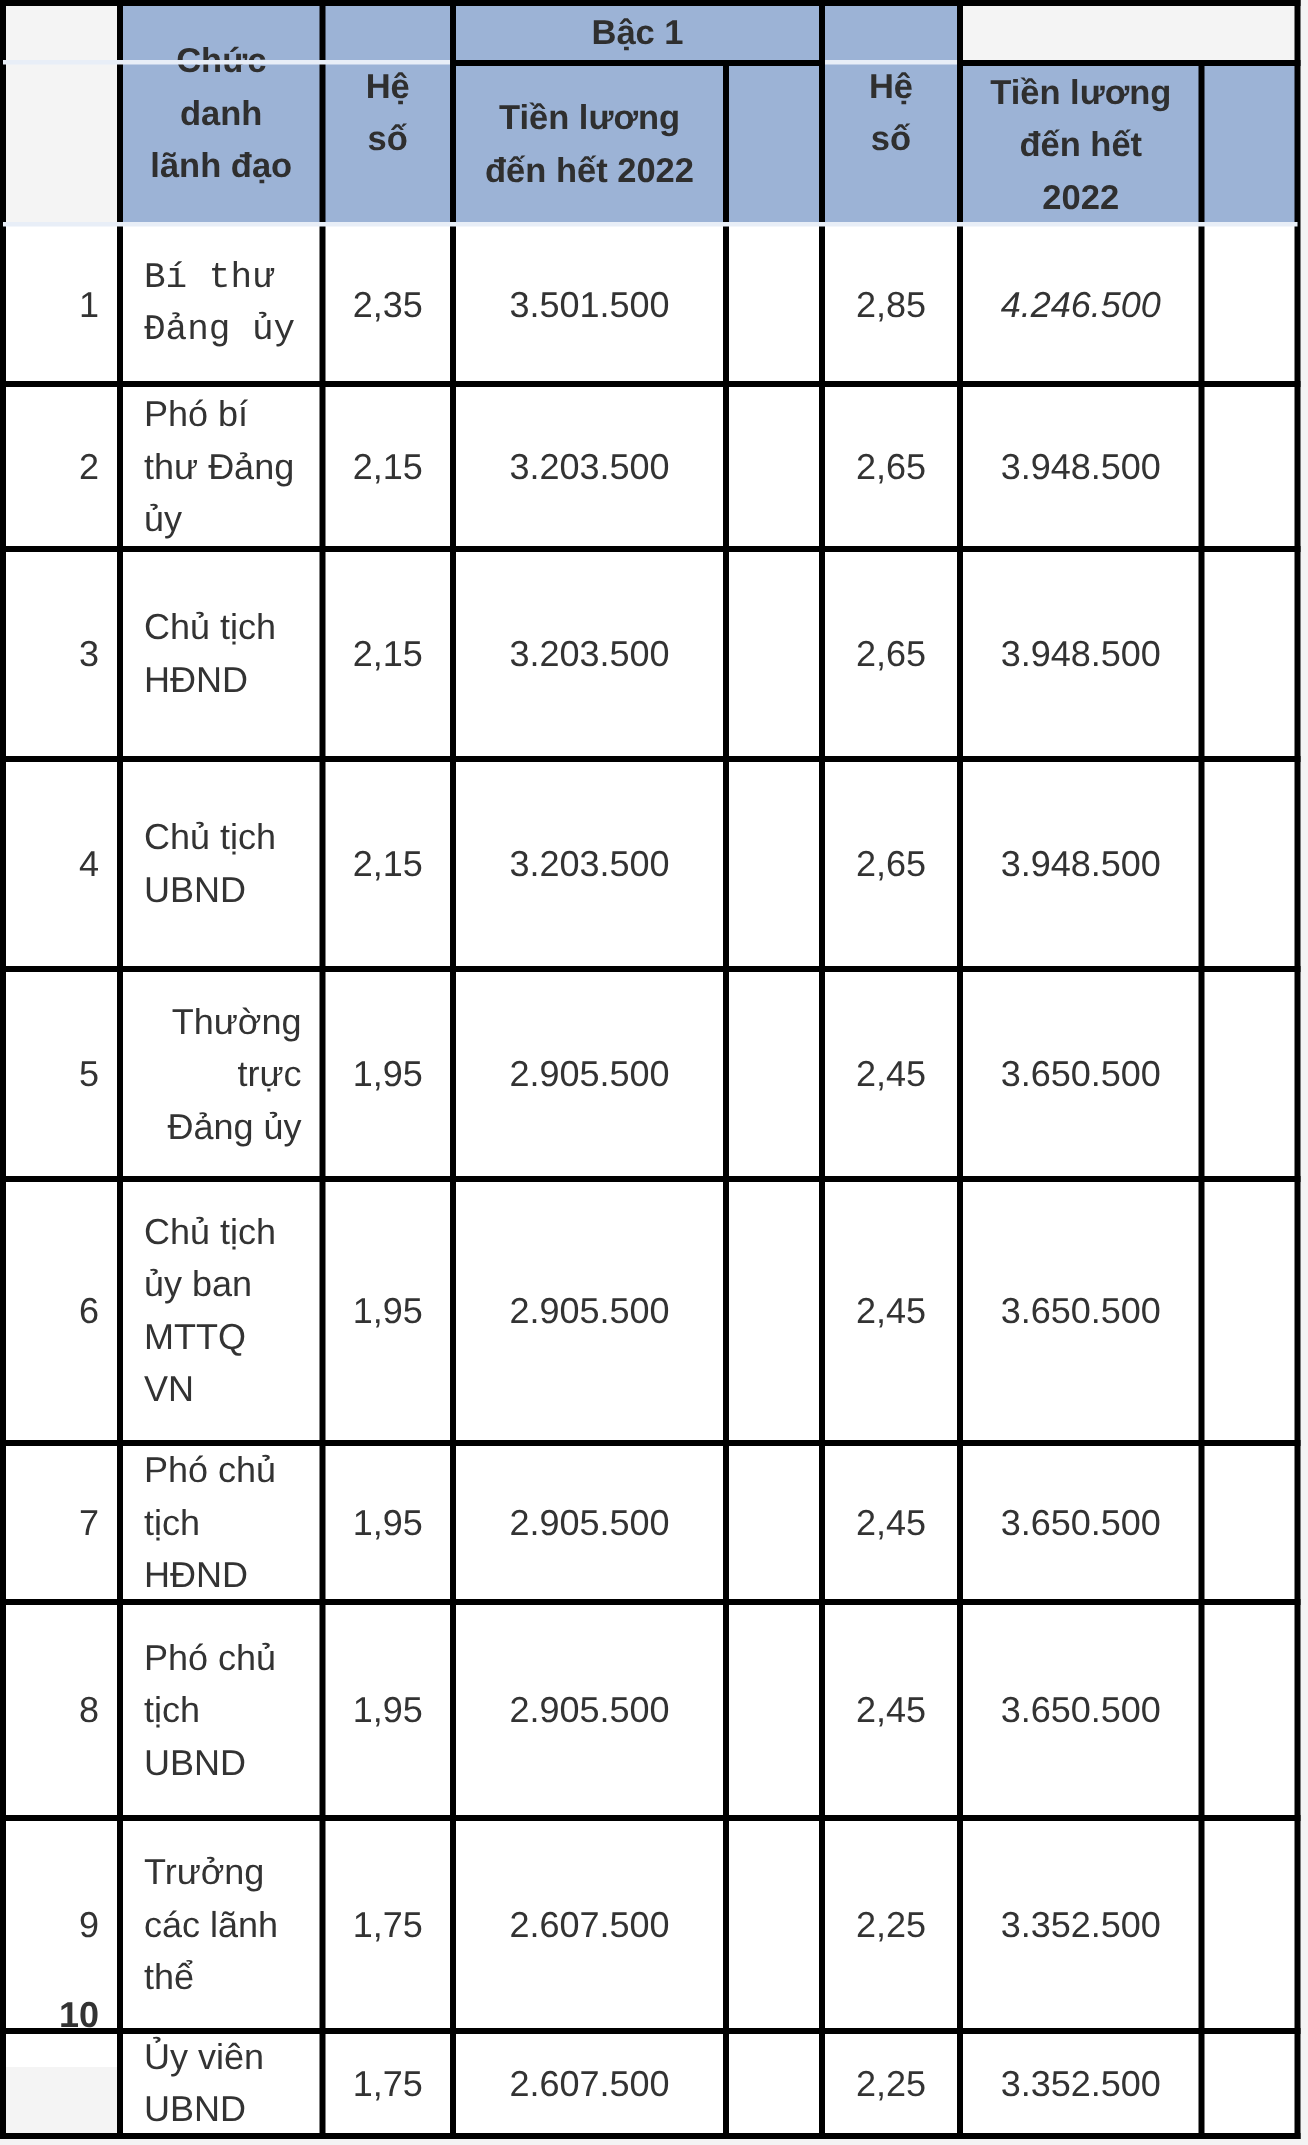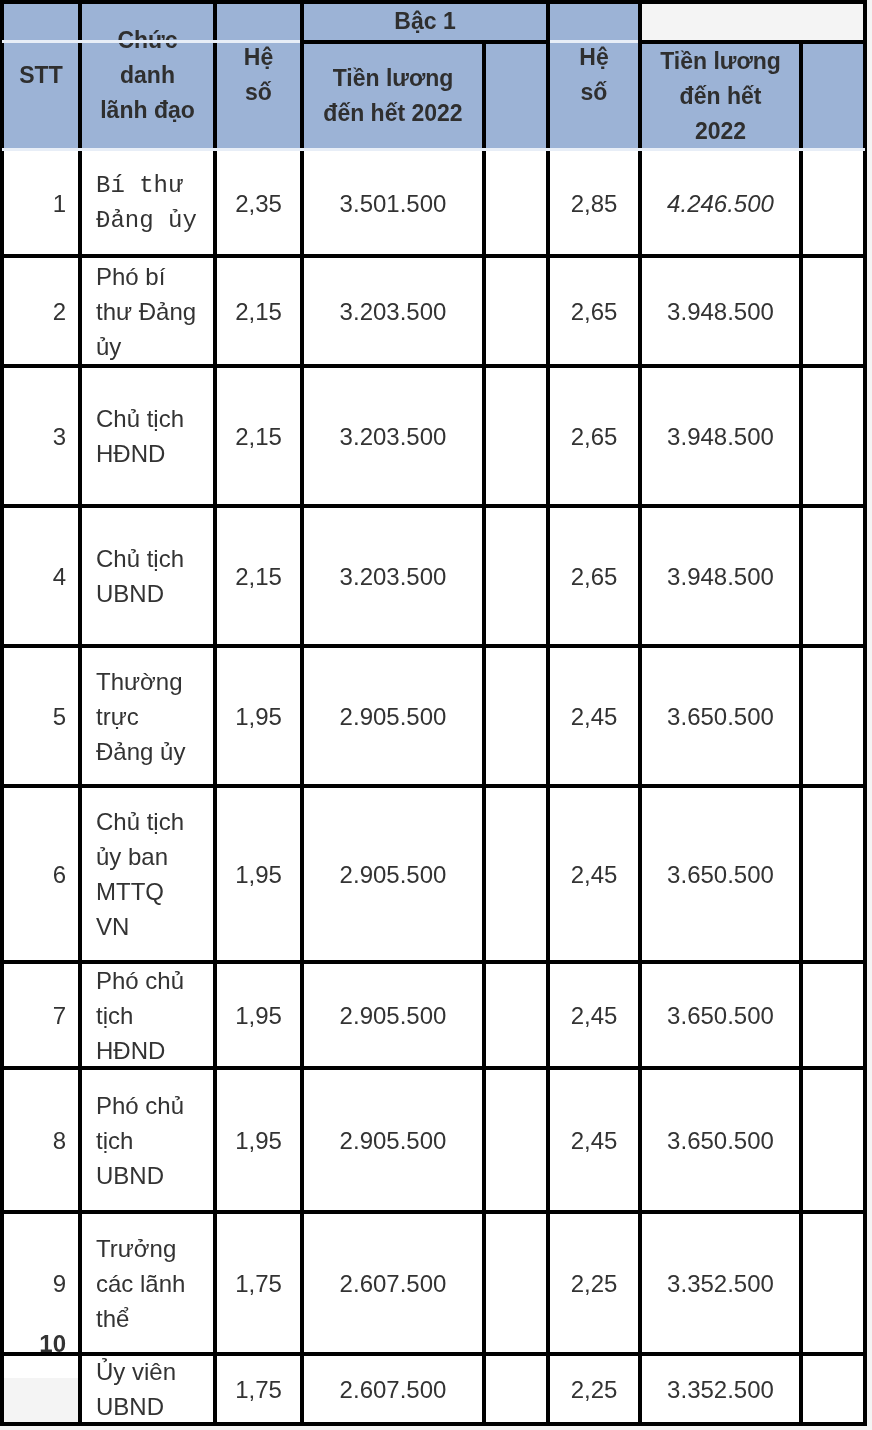--- a/index.html
+++ b/index.html
@@ -14,23 +14,20 @@
   .right { justify-content:flex-end; padding-right:14px; }
   .vline { position:absolute; width:4px; background:#000; }
   .hline { position:absolute; height:4px; background:#000; }
   .hline-w { position:absolute; height:3px; background:#e8eef7; }
 </style>
 </head>
 <body>
 
 <div class="tbl">
 
-  <div class="cell hdr" style="left:2px;top:0;width:78px;height:150px;">
-      <span>STT</span>
-    </div>
   <div class="cell hdr" style="left:80px;top:0;width:135px;height:150px;padding:0 8px;">
       <span style="width:100px;display:block;">Chức danh lãnh đạo</span>
     </div>
   <div class="cell hdr" style="left:215px;top:0;width:87px;height:150px;">
       <span style="width:40px;display:block;">Hệ số</span>
     </div>
   <div class="cell hdr" style="left:302px;top:0;width:246px;height:42px;align-items:center;">
       <span>Bậc 1</span>
     </div>
   <div class="cell hdr" style="left:302px;top:42px;width:182px;height:108px;">
@@ -152,21 +149,21 @@
         </div>
         <div class="cell body " style="left: 801px; top: 506px; width: 64px; height: 140px;">
           <span></span>
         </div>
       </div>
       <div>
         <div class="cell body right" style="left: 2px; top: 646px; width: 78px; height: 140px;">
           <span>5</span>
         </div>
         <div class="cell body left" style="left: 80px; top: 646px; width: 135px; height: 140px;">
-          <span style="display: block; width: 105px;">Thường trực Đảng ủy</span>
+          <span style="display: block; width: 105px; text-align: right;">Thường trực Đảng ủy</span>
         </div>
         <div class="cell body " style="left: 215px; top: 646px; width: 87px; height: 140px;">
           <span>1,95</span>
         </div>
         <div class="cell body " style="left: 302px; top: 646px; width: 182px; height: 140px;">
           <span>2.905.500</span>
         </div>
         <div class="cell body " style="left: 484px; top: 646px; width: 64px; height: 140px;">
           <span></span>
         </div>

